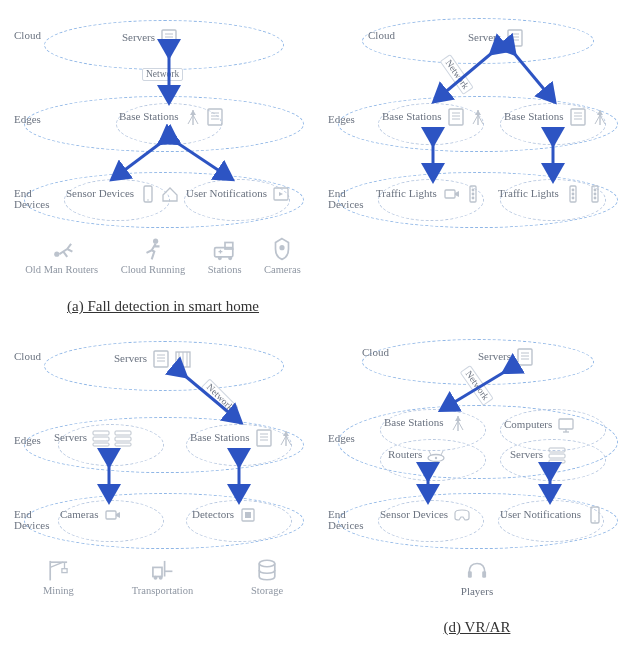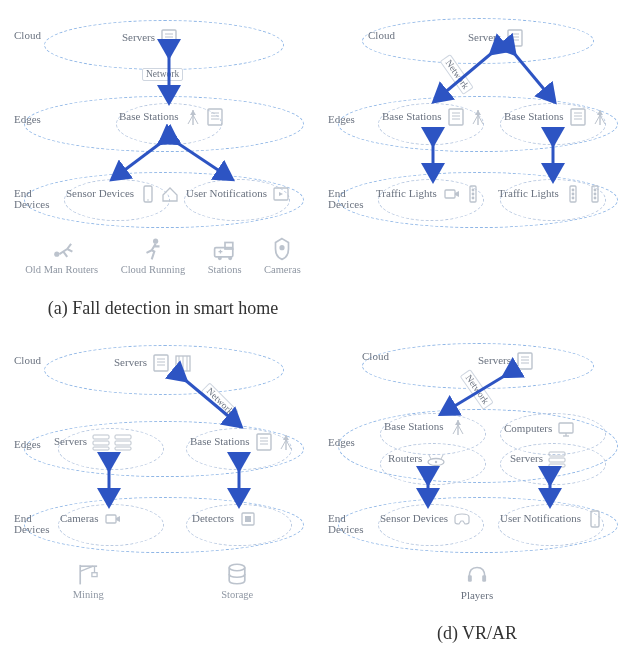--- a/index.html
+++ b/index.html
@@ -16,23 +16,24 @@
     display: grid;
     grid-template-columns: 1fr 1fr;
     gap: 18px 12px;
   }
   .panel {
     display: flex;
     flex-direction: column;
     align-items: center;
   }
   .caption {
-    font-size: 18px;
+    font-size: 15px;
     margin-top: 6px;
     text-align: right;
+    text-decoration: underline;
   }
   .diagram {
     width: 298px;
     height: 280px;
     position: relative;
     font-size: 11px;
     color: #6b7380;
   }
 
   
@@ -560,20 +561,28 @@
     </svg>
 
     <div class="ground">
       <div class="gitem">
             <span class="ico">
               <svg viewBox="0 0 20 20">
                 <use href="#i-crane"></use>
               </svg>
             </span>
             <span class="glabel">Mining</span>
+          </div>
+      <div class="gitem">
+            <span class="ico">
+              <svg viewBox="0 0 20 20">
+                <use href="#i-forklift"></use>
+              </svg>
+            </span>
+            <span class="glabel">Transportation</span>
           </div>
       <div class="gitem">
             <span class="ico">
               <svg viewBox="0 0 20 20">
                 <use href="#i-db"></use>
               </svg>
             </span>
             <span class="glabel">Storage</span>
           </div>
     </div>

